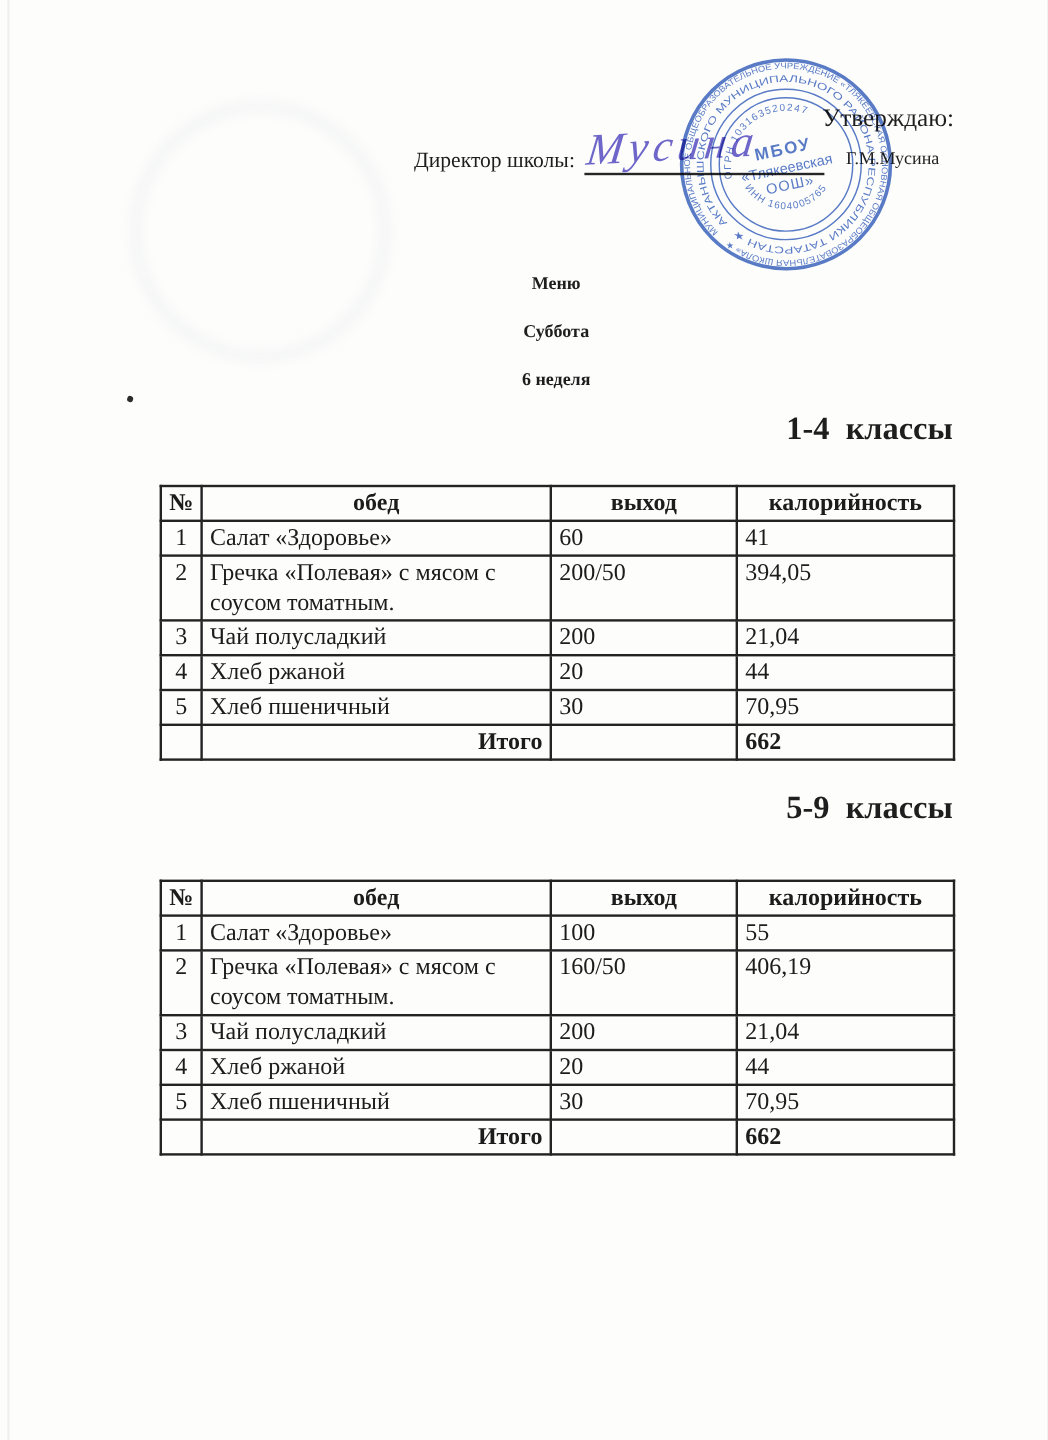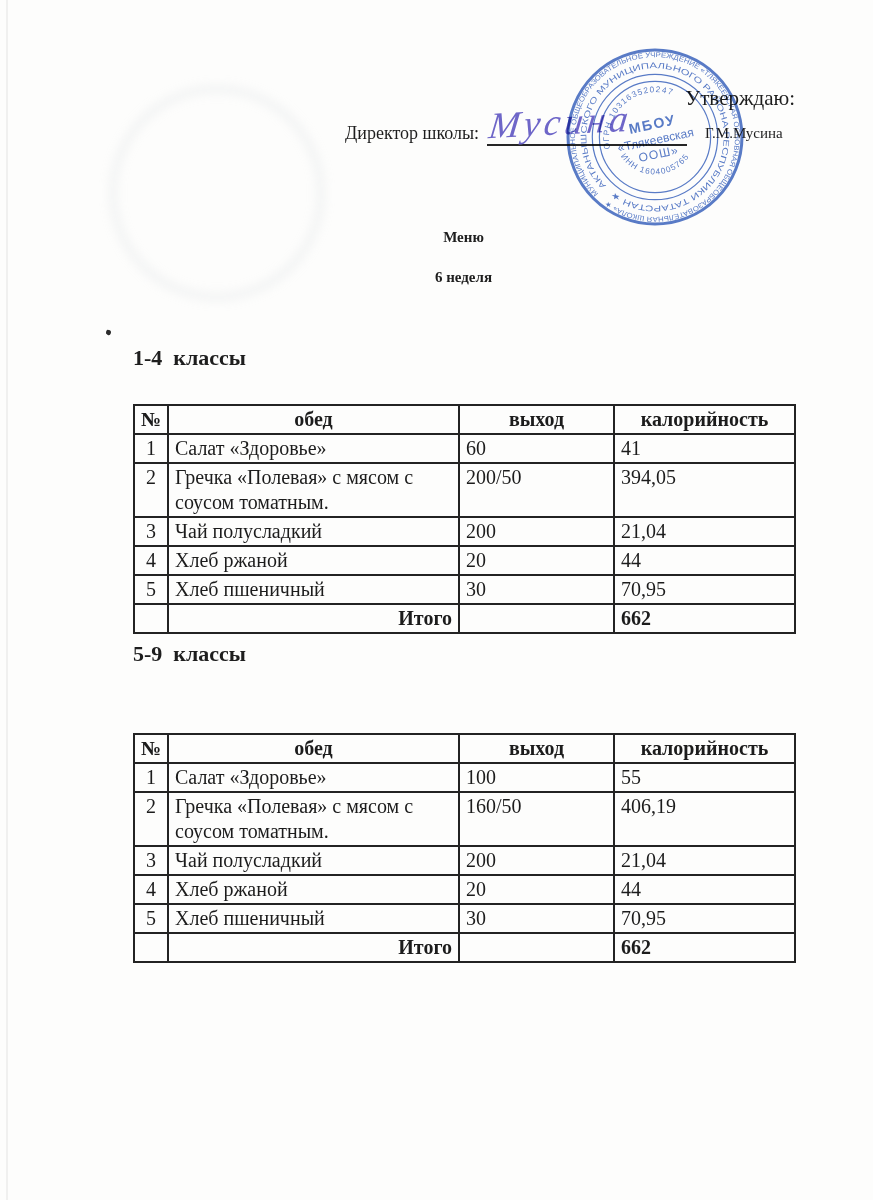--- a/index.html
+++ b/index.html
@@ -25,24 +25,24 @@
   .sig-hand { position:absolute; left:2px; top:-18px; width:196px;
     font-style:italic; font-size:37px; line-height:38px; color:#6e66c8;
     letter-spacing:4px; transform:rotate(-3deg) skewX(-10deg); white-space:nowrap; }
   .approver { font-size:15px; line-height:26px; margin-left:18px; }
   .stamp-wrap { position:absolute; left:564px; top:46px; width:182px; height:182px;
     mix-blend-mode:multiply; opacity:0.93; z-index:5; }
 
   
   .menu-titles { position:absolute; top:226px; left:133px; width:661px; text-align:center; }
   .menu-titles .t { font-weight:bold; font-size:15px; line-height:23px; margin-bottom:17px; }
-  .section-title { position:absolute; left:133px; width:661px; text-align:left;
-    font-weight:bold; font-size:22px; line-height:23px; white-space:pre-wrap; }
+  .section-title { position:absolute; left:133px; width:661px; text-align:right;
+    font-weight:bold; font-size:27px; line-height:23px; white-space:pre-wrap; }
   #sec1-title { top:346px; }
-  #sec2-title { top:642px; }
+  #sec2-title { top:662px; }
 
   
   table.menu { position:absolute; left:133px; width:661px; border-collapse:collapse;
     table-layout:fixed; background:transparent; }
   #table1 { top:404px; }
   #table2 { top:733px; }
   table.menu th, table.menu td {
     border:2px solid #232323; font-size:20px; line-height:25px;
     padding:1px 6px; vertical-align:top; color:#1c1c1c;
   }
@@ -103,20 +103,21 @@
           <text x="90" y="82" font-size="14" font-weight="bold" letter-spacing="1.5">МБОУ</text>
           <text x="90" y="97" font-size="12">«Тлякеевская</text>
           <text x="90" y="111" font-size="12" letter-spacing="1">ООШ»</text>
         </g>
       </g>
     </svg>
   </div>
 
   <div class="menu-titles">
     <div class="t">Меню</div>
+    <div class="t">Суббота</div>
     <div class="t">6 неделя</div>
   </div>
 
   <div class="section-title" id="sec1-title">1-4  классы</div>
 
   <table class="menu" id="table1">
     <colgroup>
         <col style="width:34px">
         <col style="width:291px">
         <col style="width:155px">

